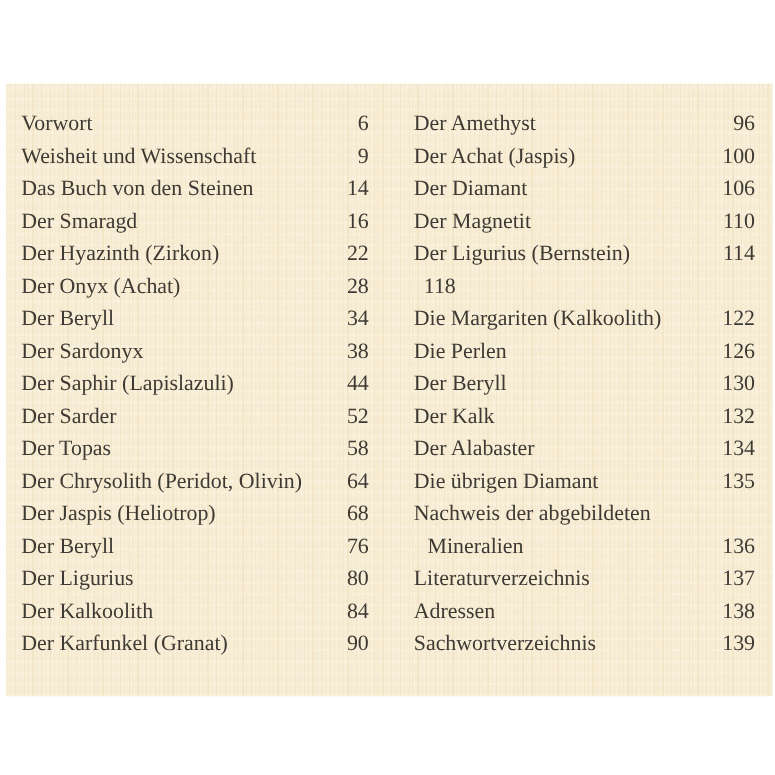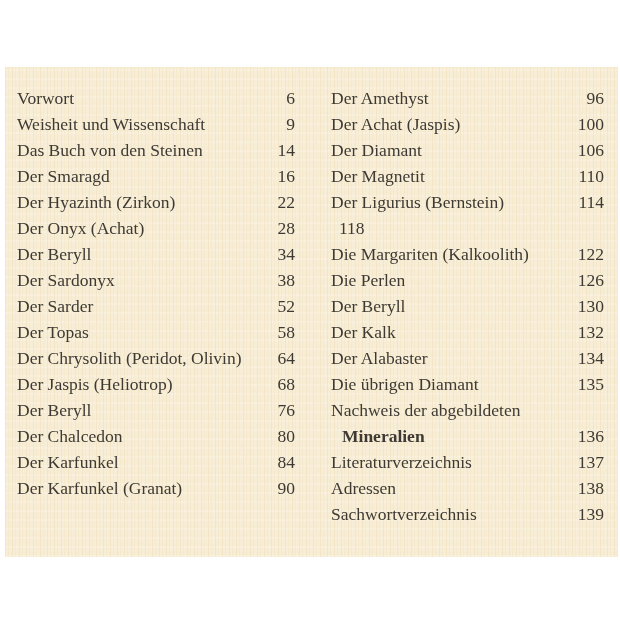--- a/index.html
+++ b/index.html
@@ -49,21 +49,21 @@
     color:var(--text);
     font-size:17.5px;
     line-height:26px;
   }
   .col{display:flex;flex-direction:column;}
   .col-left{width:278px;margin-right:36px;flex:none;}
   .col-right{width:273px;flex:none;}
   .row{display:flex;justify-content:space-between;}
   .row .label{white-space:nowrap;}
   .row .num{margin-left:8px;text-align:right;}
-  .row.indent .label{padding-left:11px;font-weight:bold;}
+  .row.indent .label{padding-left:11px;}
 </style>
 </head>
 <body>
 
 <div class="scan-area">
   <div class="paper">
     <svg class="grain-svg" width="613" height="490" preserveAspectRatio="none" aria-hidden="true">
       <filter id="papergrain" x="0" y="0" width="100%" height="100%">
         <feTurbulence type="fractalNoise" baseFrequency="0.55 0.18" numOctaves="2" seed="4"></feTurbulence>
         <feColorMatrix type="matrix" values="0 0 0 0 0.902
@@ -102,45 +102,49 @@
   </div>
           <div class="row">
     <span class="label">Der Beryll</span>
     <span class="num">34</span>
   </div>
           <div class="row">
     <span class="label">Der Sardonyx</span>
     <span class="num">38</span>
   </div>
           <div class="row">
+    <span class="label">Der Saphir (Lapislazuli)</span>
+    <span class="num">44</span>
+  </div>
+          <div class="row">
     <span class="label">Der Sarder</span>
     <span class="num">52</span>
   </div>
           <div class="row">
     <span class="label">Der Topas</span>
     <span class="num">58</span>
   </div>
           <div class="row">
     <span class="label">Der Chrysolith (Peridot, Olivin)</span>
     <span class="num">64</span>
   </div>
           <div class="row">
     <span class="label">Der Jaspis (Heliotrop)</span>
     <span class="num">68</span>
   </div>
           <div class="row">
     <span class="label">Der Beryll</span>
     <span class="num">76</span>
   </div>
           <div class="row">
-    <span class="label">Der Chalcedon</span>
+    <span class="label">Der Ligurius</span>
     <span class="num">80</span>
   </div>
           <div class="row">
-    <span class="label">Der Karfunkel</span>
+    <span class="label">Der Kalkoolith</span>
     <span class="num">84</span>
   </div>
           <div class="row">
     <span class="label">Der Karfunkel (Granat)</span>
     <span class="num">90</span>
   </div>
         </div>
       <div class="col col-right" id="col-right">
           <div class="row">
     <span class="label">Der Amethyst</span>

